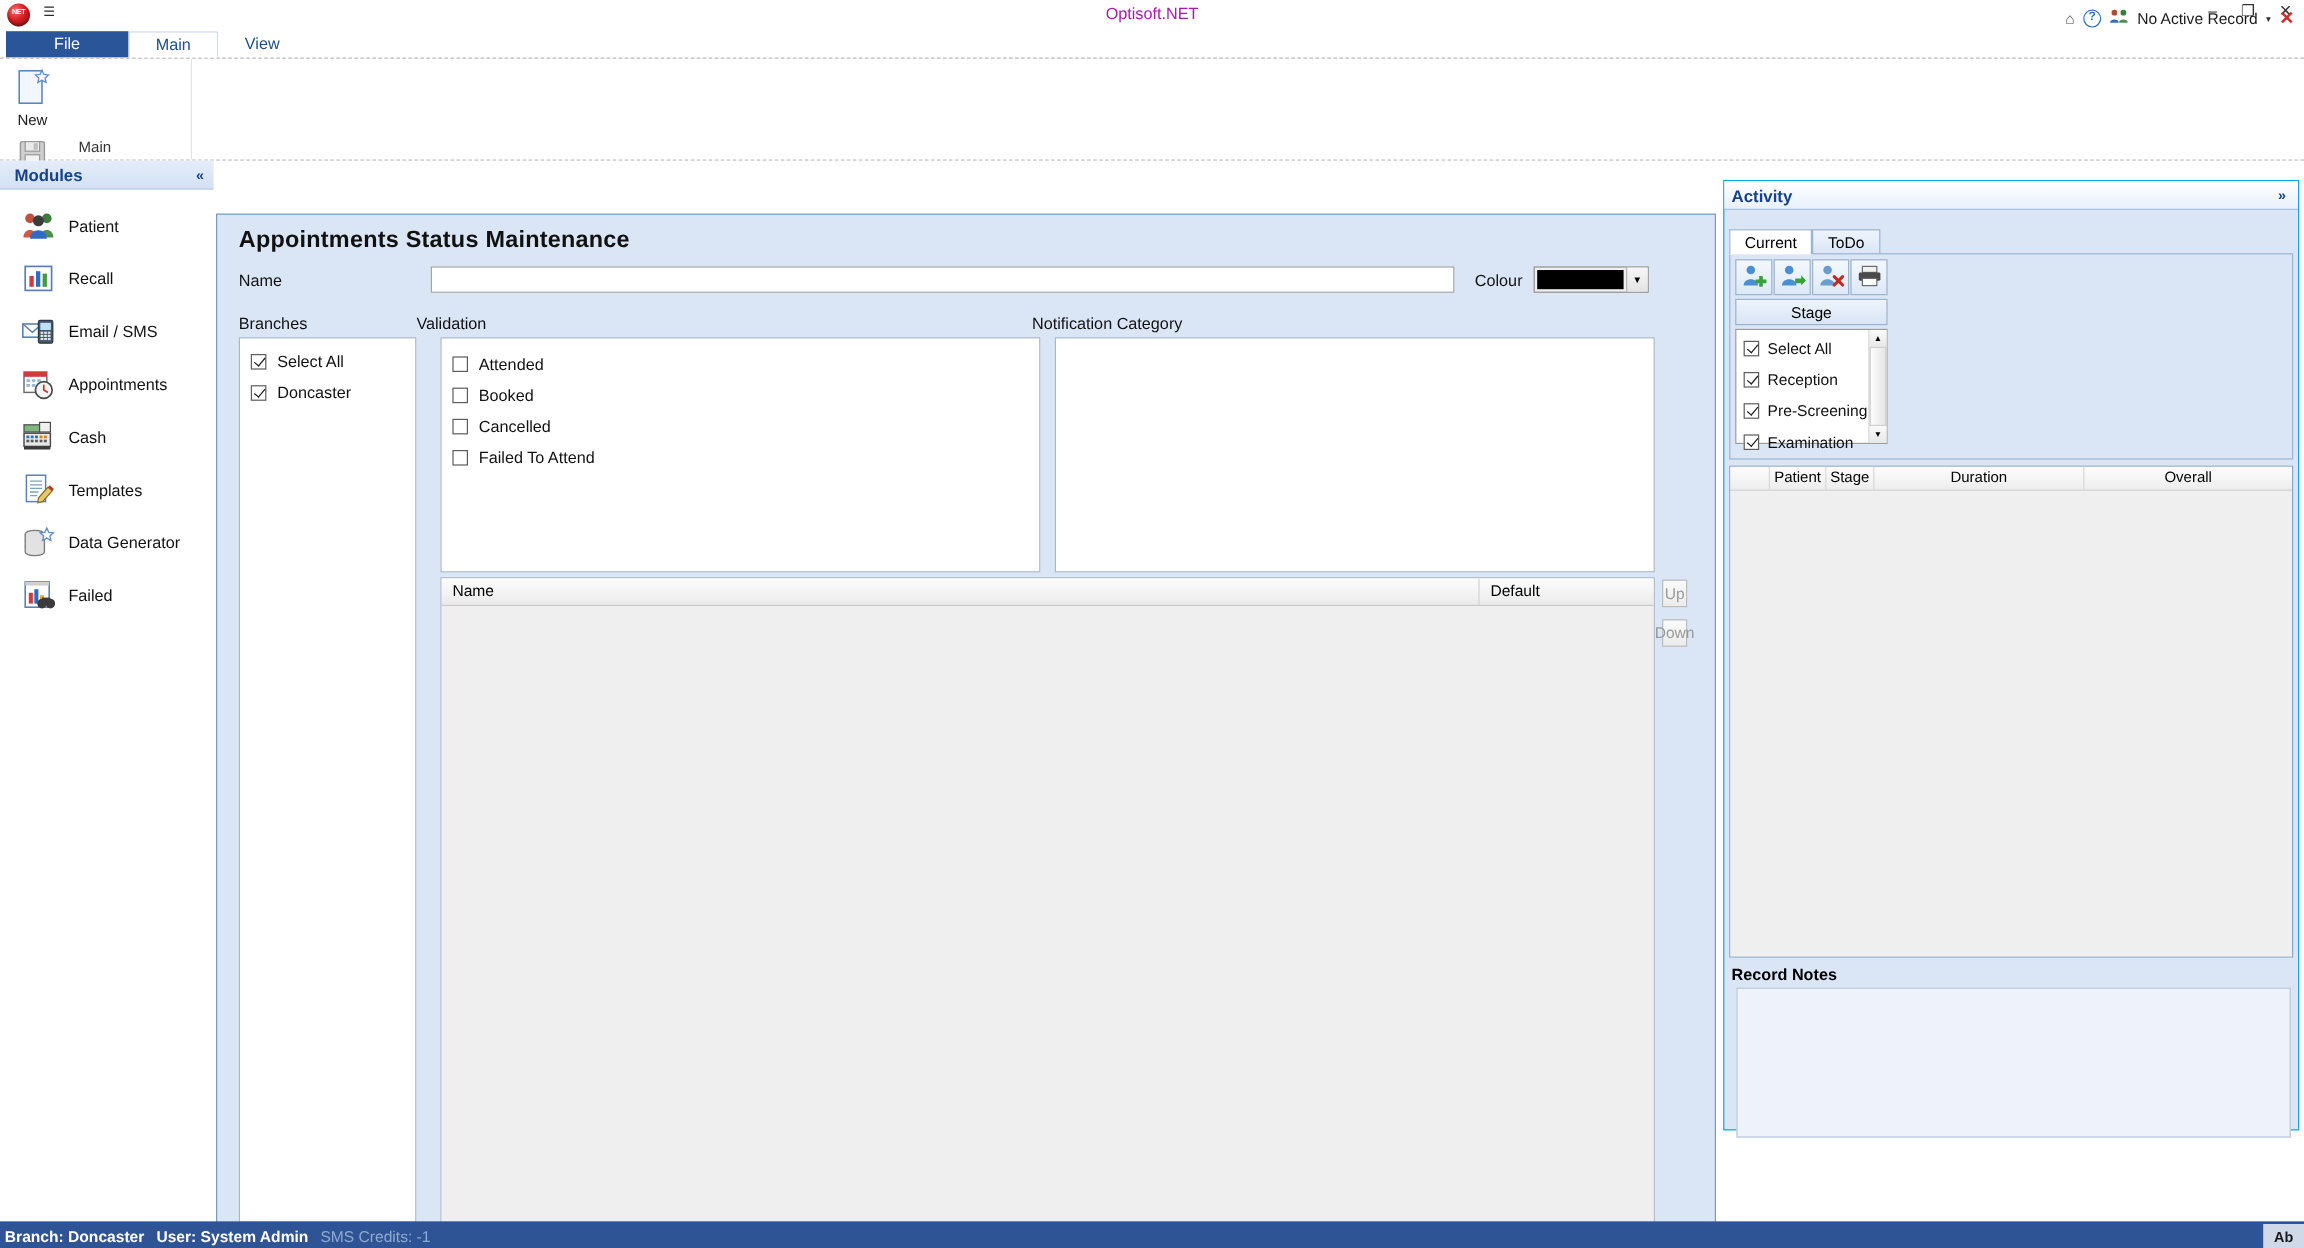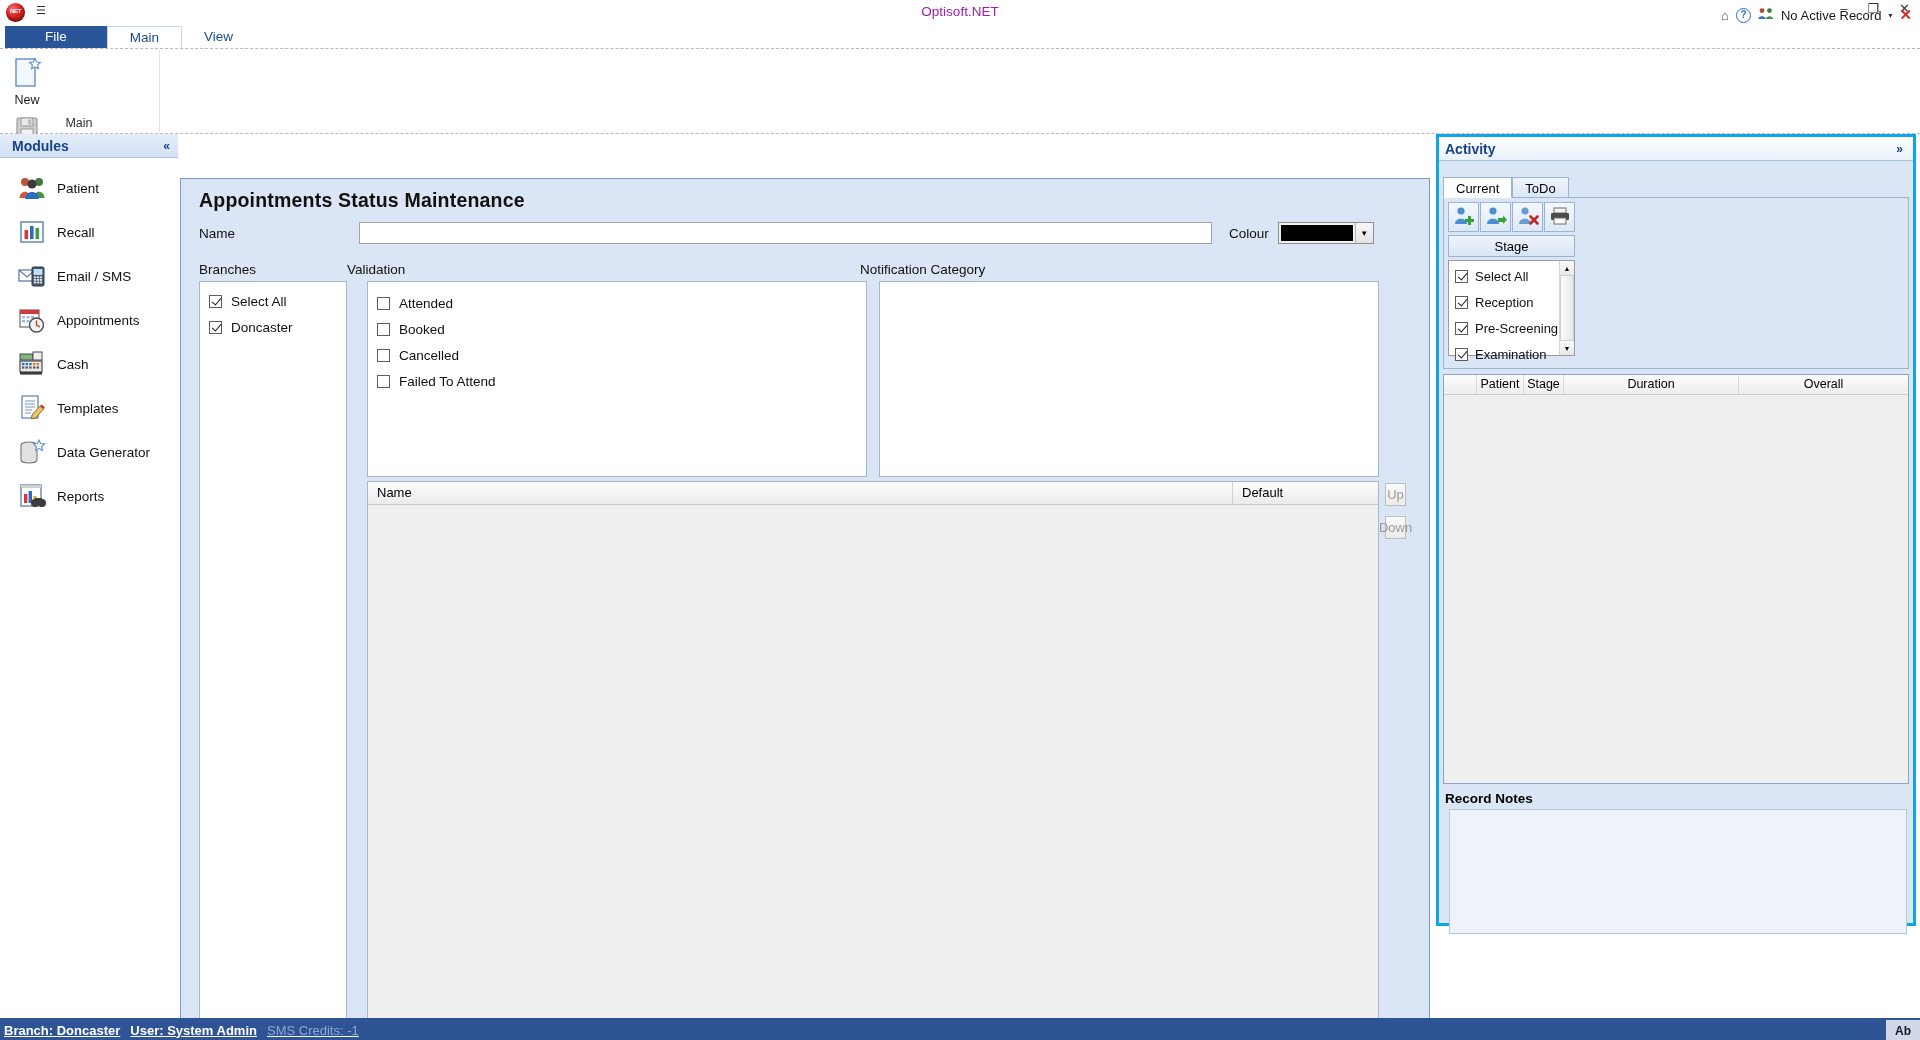--- a/index.html
+++ b/index.html
@@ -249,24 +249,24 @@
     width: 21px; height: 23px;
     background: linear-gradient(to bottom, #fafafa, #ececec);
     border: 1px solid #bdbdbd;
     font-size: 13px; color: #9a9a9a;
     display: flex; align-items: center; justify-content: center;
     cursor: default; margin-bottom: 10px;
   }
 
   
   .activity {
-    position: absolute; left: 1436px; top: 0;
+    position: absolute; left: 1436px; top: 16px;
     width: 480px; height: 792px;
     background: #dae5f5;
-    border: 3px solid #0ea5e9;
+    border: 1px solid #0ea5e9;
   }
   .activity-header {
     height: 24px;
     background: linear-gradient(to bottom, #ffffff, #e8f0fa);
     border-bottom: 1px solid #a8c0dd;
     display: flex; align-items: center; justify-content: space-between;
     padding: 0 10px 0 6px;
   }
   .activity-title { color: #15428b; font-weight: bold; font-size: 14px; }
   .activity-expand { color: #15428b; font-size: 12px; font-weight: bold; cursor: pointer; }
@@ -345,21 +345,21 @@
     background: #eef2fa; border: 1px solid #b6c6dc;
   }
 
   
   .statusbar {
     position: absolute; left: 0; bottom: 0;
     width: 1920px; height: 22px;
     background: #2f5496;
     border-top: 2px solid #2f5496;
     display: flex; align-items: center;
-    font-size: 13px; color: #fff; text-decoration: underline;
+    font-size: 13px; color: #fff;
   }
   .sb-seg { padding: 0 6px 0 4px; font-weight: bold; }
   .sb-dim { color: #8fa9cf; font-weight: normal; }
   .sb-right {
     position: absolute; right: 0; top: 0;
     width: 34px; height: 22px;
     background: #cfd9e8; color: #1a1a1a;
     font-weight: bold; font-size: 12px;
     display: flex; align-items: center; justify-content: center;
   }
@@ -596,21 +596,21 @@
             <rect x="6" y="12" width="3.4" height="9" fill="#d03a3a"></rect>
             <rect x="10.6" y="9" width="3.4" height="12" fill="#2b6cc4"></rect>
             <rect x="15.2" y="14" width="3.4" height="7" fill="#e0b020"></rect>
             <g fill="#3b3b3b">
               <circle cx="17" cy="21" r="4"></circle>
                 <circle cx="24" cy="21" r="4"></circle>
               <rect x="17" y="16" width="7" height="5"></rect>
             </g>
           </svg>
         </span>
-        <span>Reports</span>
+        <span>Failed</span>
       </div>
 
     </div>
   </div>
 
   <div class="center">
     <div class="page-title">Appointments Status Maintenance</div>
 
     <div class="row-name">
       <span class="lbl lbl-name">Name</span>

